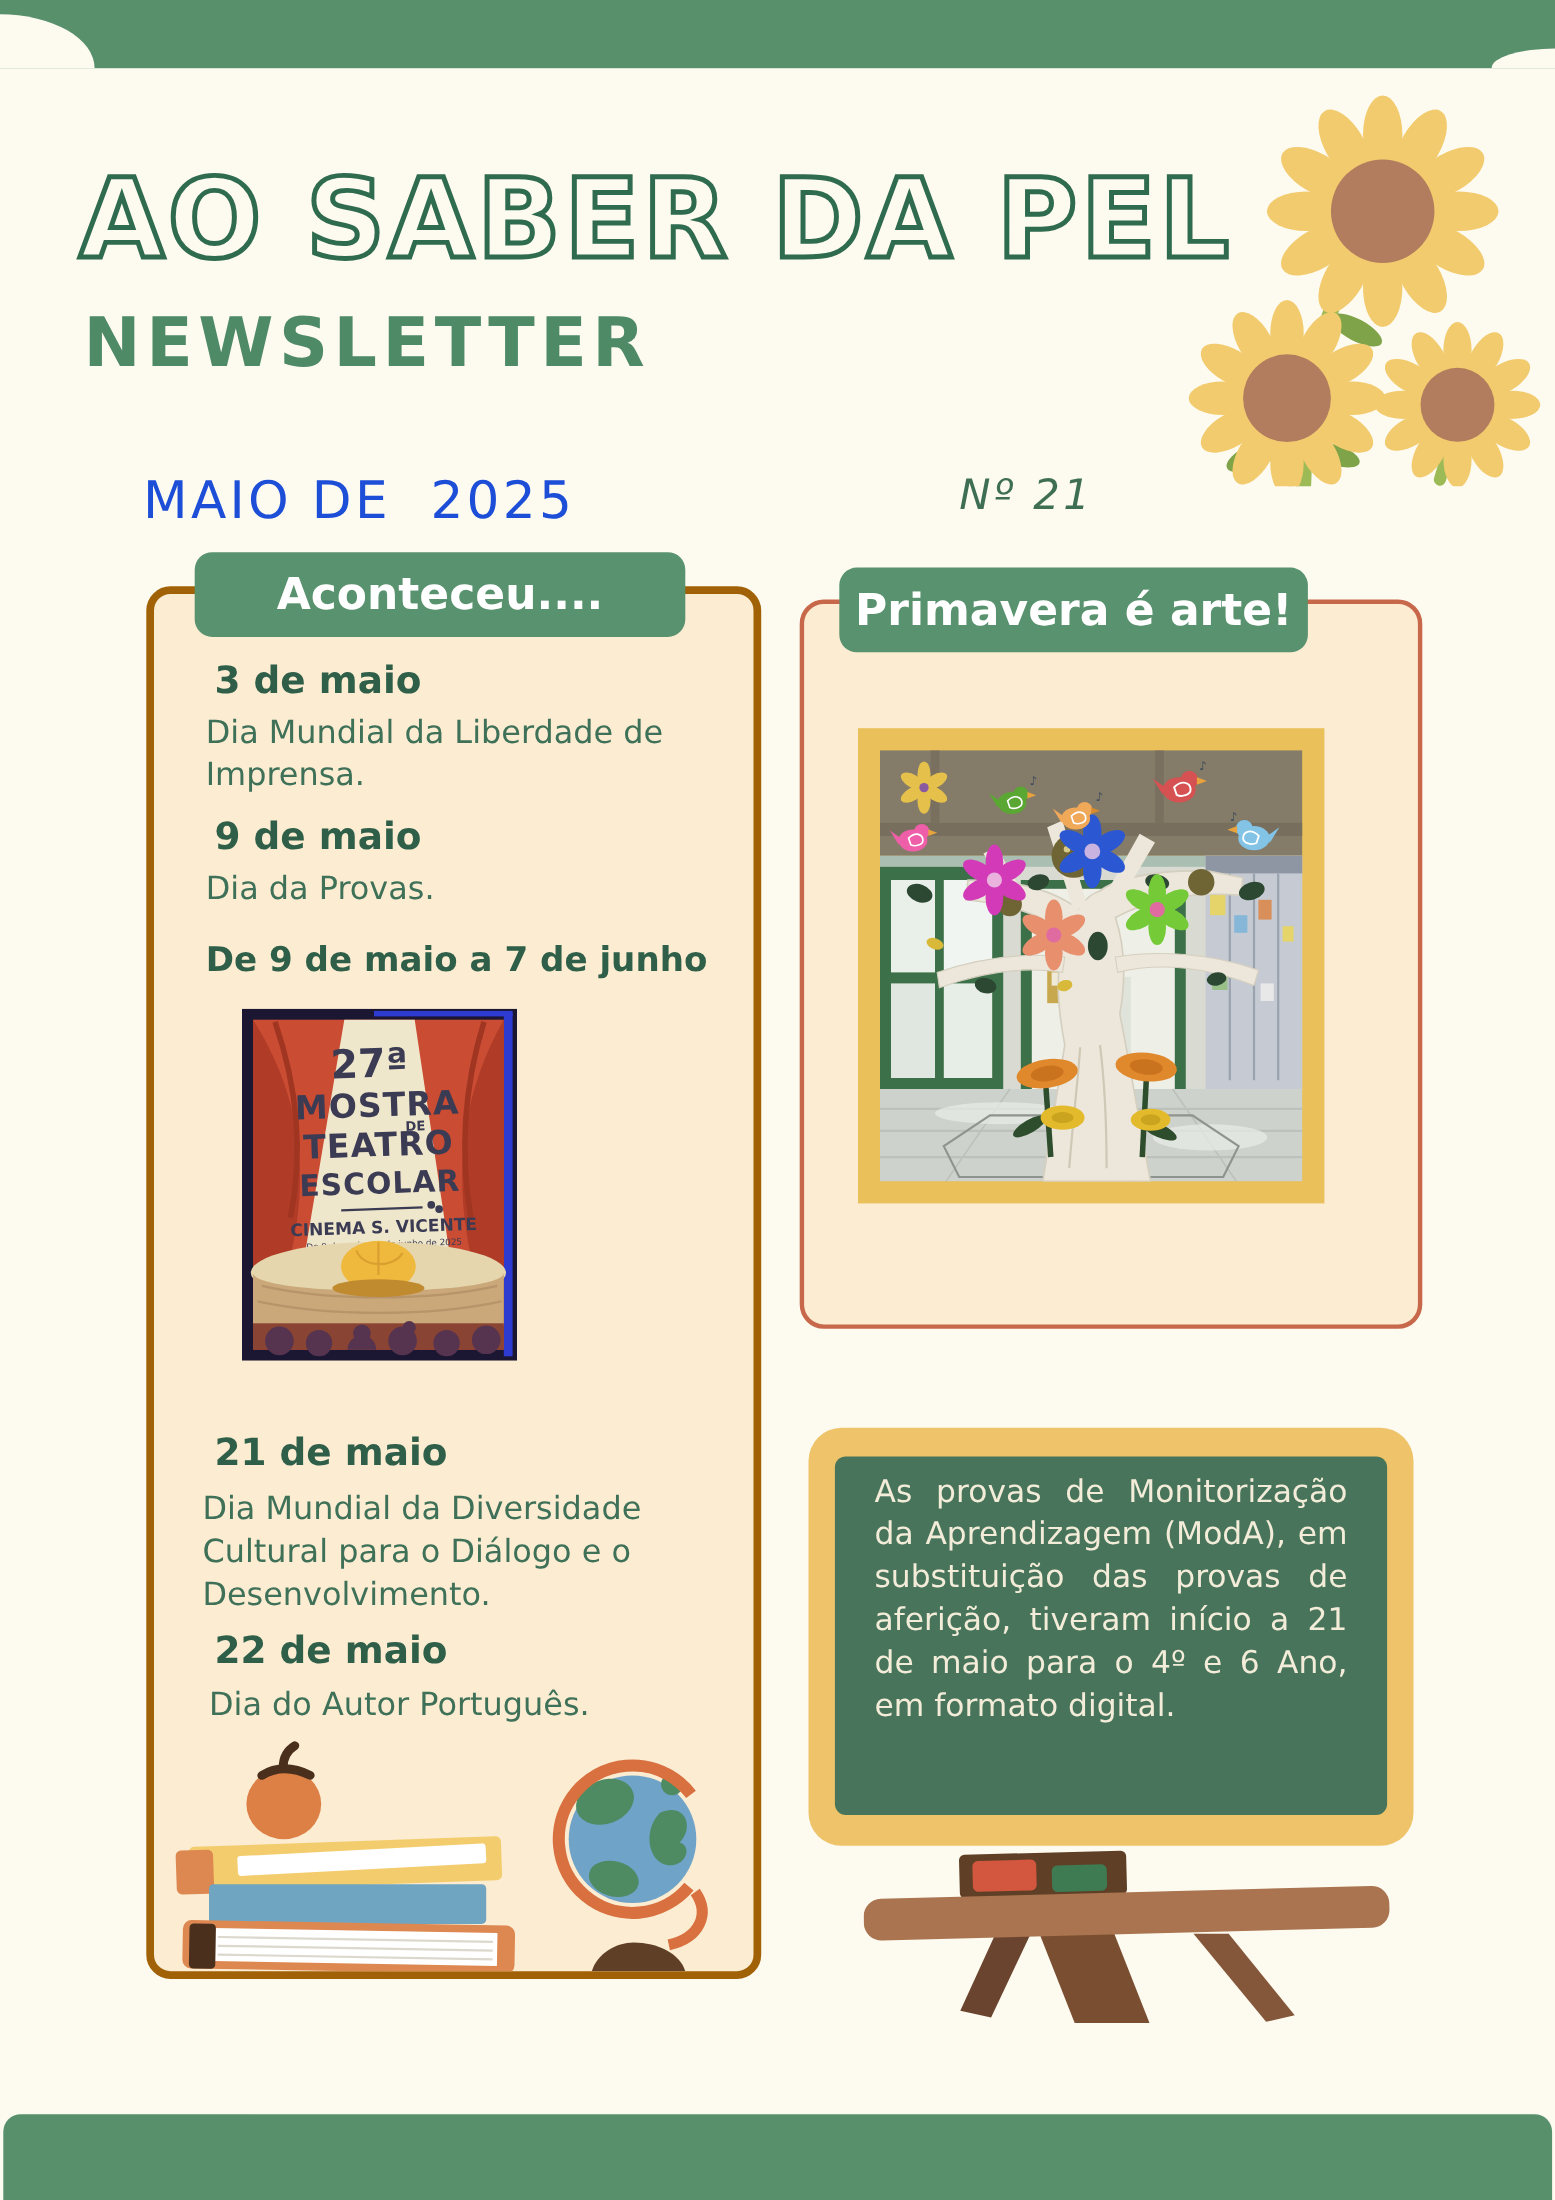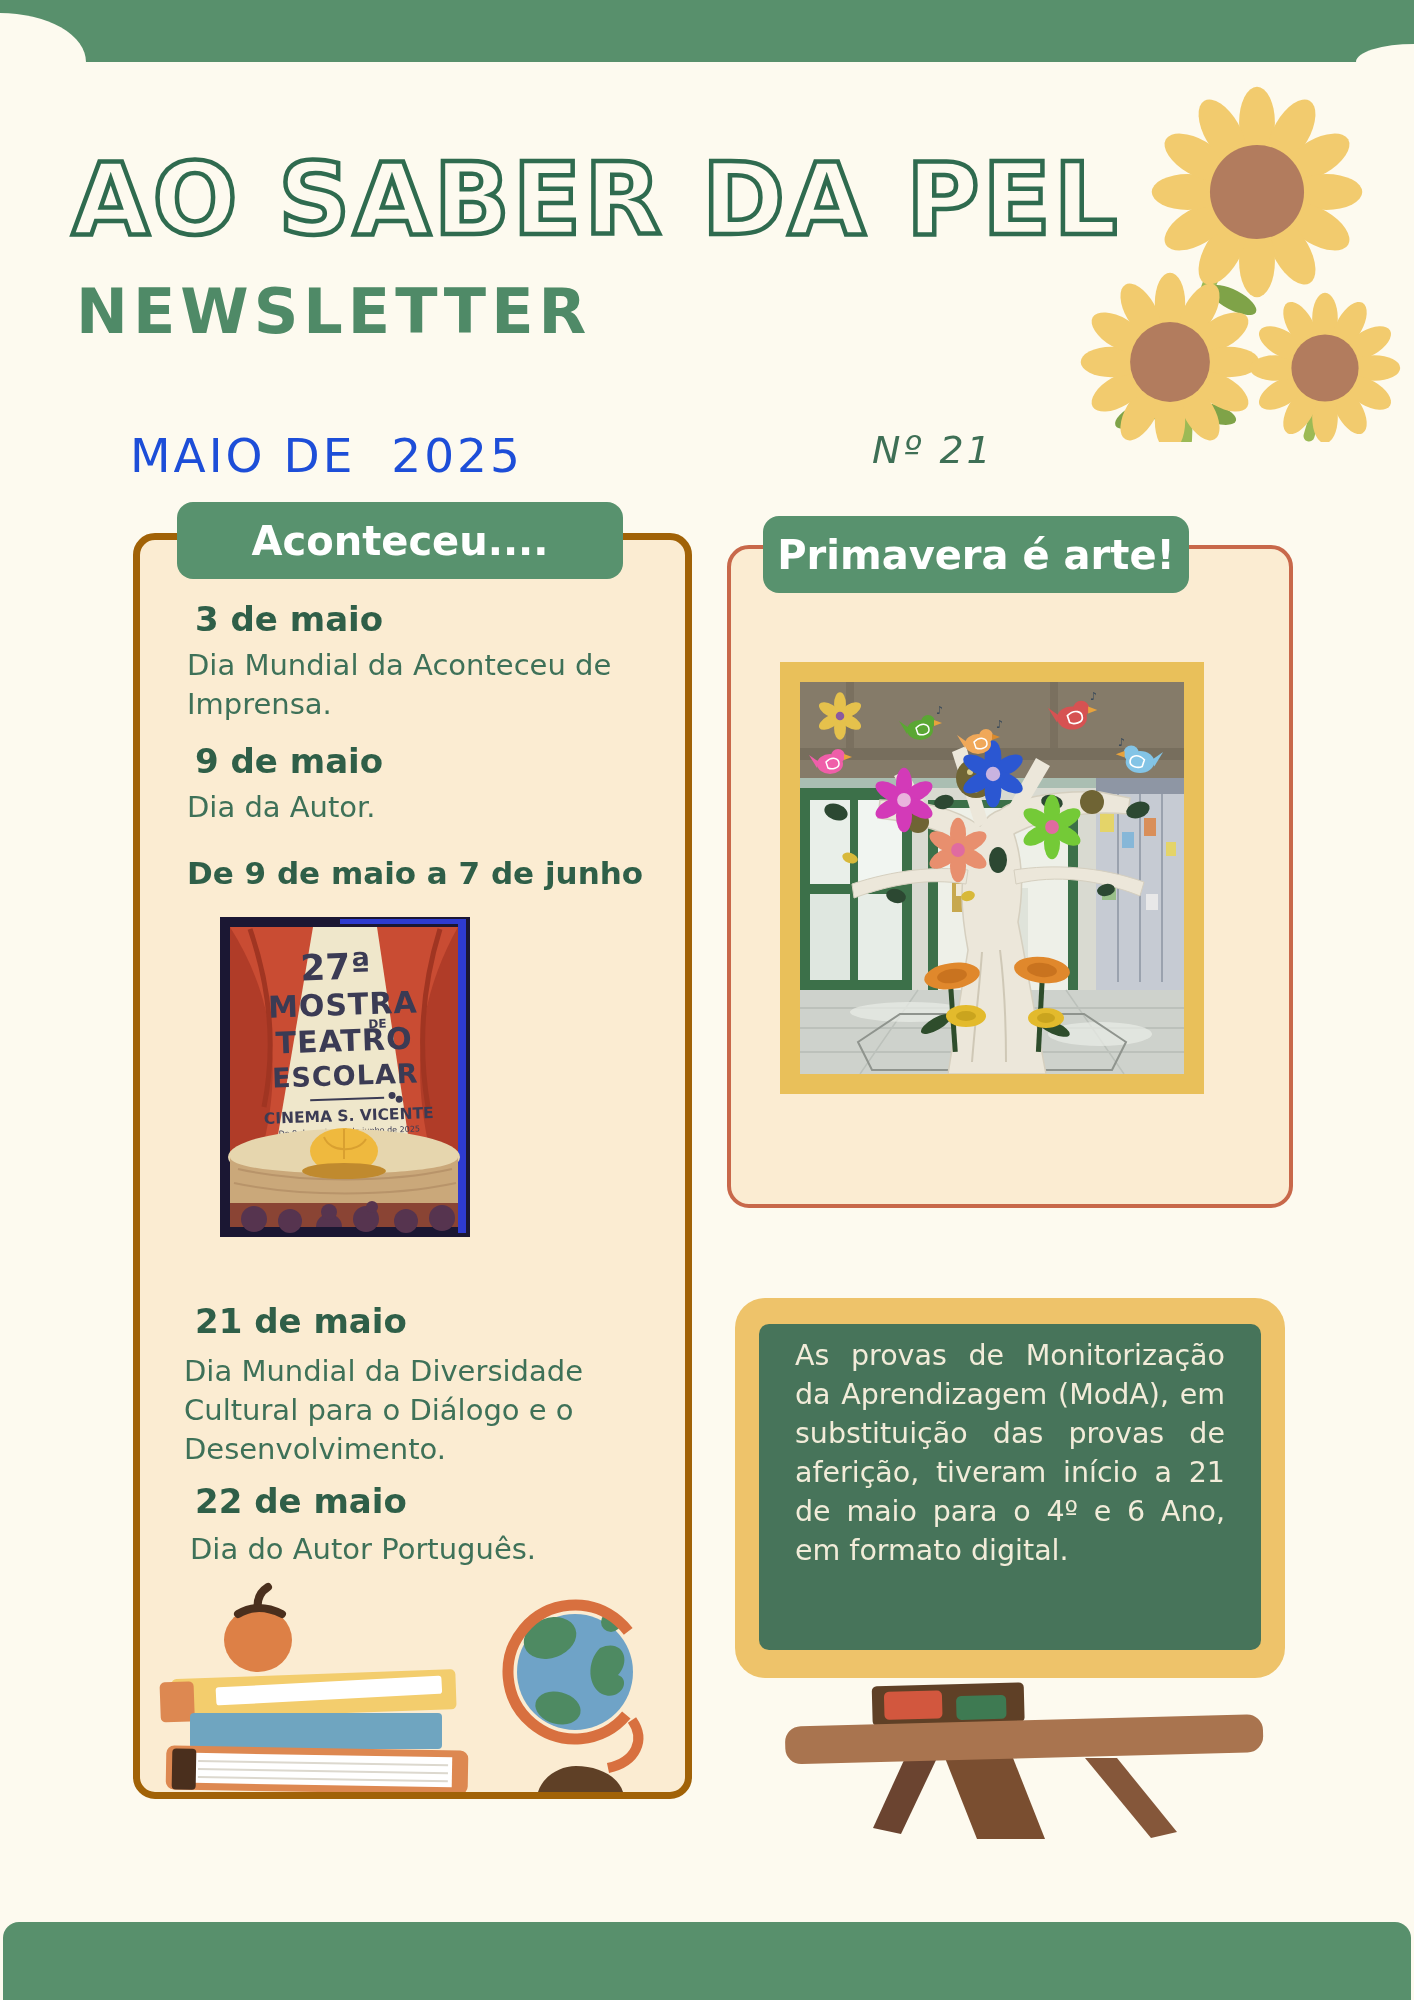--- a/index.html
+++ b/index.html
@@ -85,23 +85,23 @@
   <ellipse cx="206" cy="352" rx="28" ry="11" fill="#7fa348" transform="rotate(-24 206 352)"></ellipse>
   <ellipse cx="298" cy="238" rx="26" ry="10" fill="#7fa348" transform="rotate(28 298 238)"></ellipse>
   <ellipse cx="280" cy="352" rx="22" ry="9" fill="#7fa348" transform="rotate(18 280 352)"></ellipse>
   <use href="#sf" transform="translate(322,130) scale(1.12)"></use>
   <use href="#sf" transform="translate(235,300) scale(0.95)"></use>
   <use href="#sf" transform="translate(390,306) scale(0.80)"></use>
 </svg>
 
 <div class="abs card" id="left-card">
   <div class="abs ev-date" id="e1-date">3 de maio</div>
-  <div class="abs ev-text" id="e1-text">Dia Mundial da Aconteceu de Imprensa.</div>
+  <div class="abs ev-text" id="e1-text">Dia Mundial da Liberdade de Imprensa.</div>
   <div class="abs ev-date" id="e2-date">9 de maio</div>
-  <div class="abs ev-text" id="e2-text">Dia da Autor.</div>
+  <div class="abs ev-text" id="e2-text">Dia da Provas.</div>
   <div class="abs ev-date" id="highlight-date">De 9 de maio a 7 de junho</div>
 
   <svg class="abs" id="poster" viewBox="0 0 250 320">
     <rect x="0" y="0" width="250" height="320" fill="#1b1733"></rect>
     <rect x="238" y="4" width="8" height="312" fill="#2e3bd0"></rect>
     <rect x="120" y="2" width="126" height="5" fill="#2e3bd0"></rect>
     <rect x="10" y="10" width="228" height="300" fill="#c94c33"></rect>
     <path d="M10,10 C48,70 64,140 44,225 L10,238 Z" fill="#b03c28"></path>
     <path d="M238,10 C204,70 190,140 208,225 L238,238 Z" fill="#b03c28"></path>
     <path d="M30,12 C50,70 56,130 44,190" stroke="#a03522" stroke-width="5" fill="none"></path>

